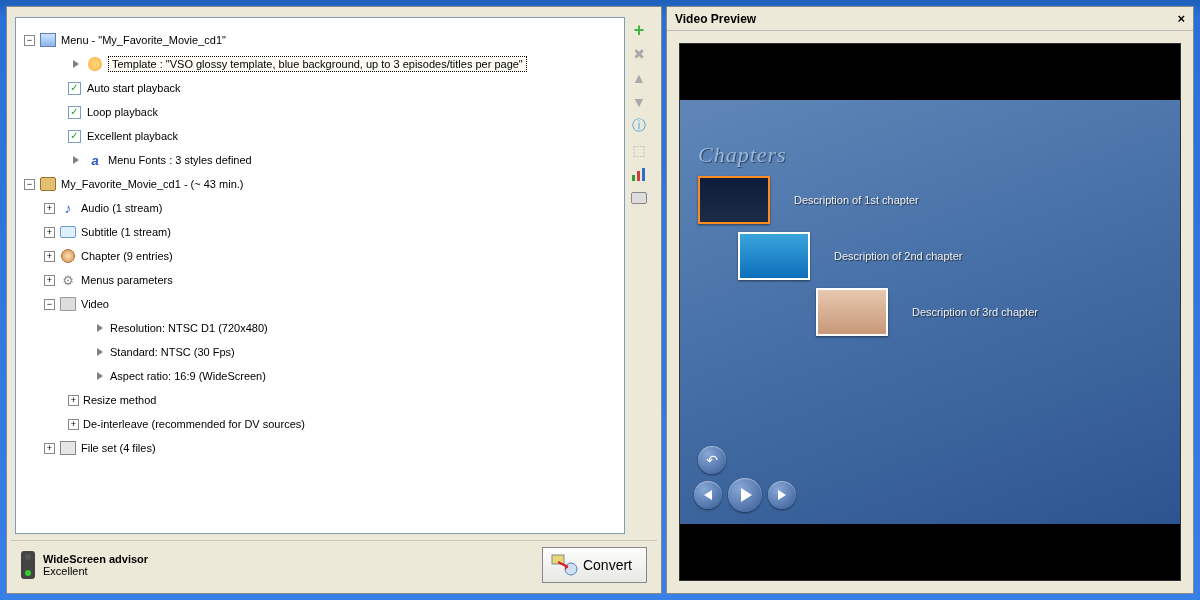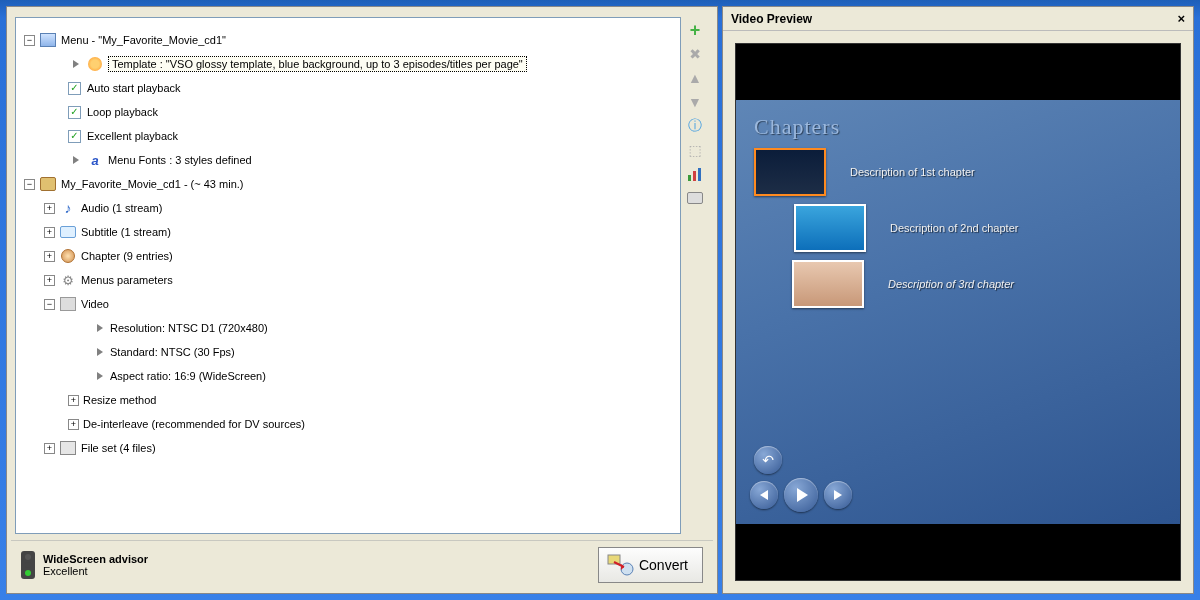--- a/index.html
+++ b/index.html
@@ -116,21 +116,21 @@
   background:linear-gradient(#fdfdfd,#e8e8e4);
   border:1px solid #888;
   padding:6px 14px 6px 8px;
   cursor:pointer;
   font-size:14px;
 }
 .conv-icon{
   width:26px;height:22px;position:relative;
 }
 .right-panel {
-  width: 472px;
+  width: 528px;
   background:#ece9d8;
   border:1px solid #888;
   display:flex; flex-direction:column;
 }
 .rp-header{
   display:flex; align-items:center; justify-content:space-between;
   padding:4px 8px;
   font-weight:bold;
   border-bottom:1px solid #bbb;
   background:#ece9d8;
@@ -147,29 +147,31 @@
   position:relative;
   overflow:hidden;
 }
 .blue-panel{
   position:absolute; left:0; right:0; top:56px; bottom:56px;
   background:linear-gradient(160deg,#5f86b6 0%, #4972a9 40%, #2d548f 100%);
   padding:14px 18px;
 }
 .chapters-title{
   font-family: Georgia, 'Times New Roman', serif;
+  font-style: italic;
   font-size: 22px;
   color:#9bb8dd;
   text-shadow: 1px 1px 1px rgba(0,0,0,0.5);
   letter-spacing:1px;
+  margin-top:28px;
 }
 .chapter-rows{margin-top:6px;}
 .ch-row{display:flex; align-items:center; gap:24px; margin:8px 0;}
 .ch-row.r2{margin-left:40px;}
-.ch-row.r3{margin-left:38px;font-style:italic;}
+.ch-row.r3{margin-left:118px;}
 .thumb{
   width:72px;height:48px;border:2px solid #fff;background:#223;
   position:relative; box-shadow:0 1px 2px rgba(0,0,0,.5);
 }
 .thumb.sel-th{border-color:#ff8a1f;}
 .ch-desc{color:#f0f0f0; font-size:11px; text-shadow:1px 1px 1px rgba(0,0,0,.6);}
 .nav-btns{
   position:absolute; left:14px; bottom:12px;
   display:flex; gap:6px; align-items:center;
 }

